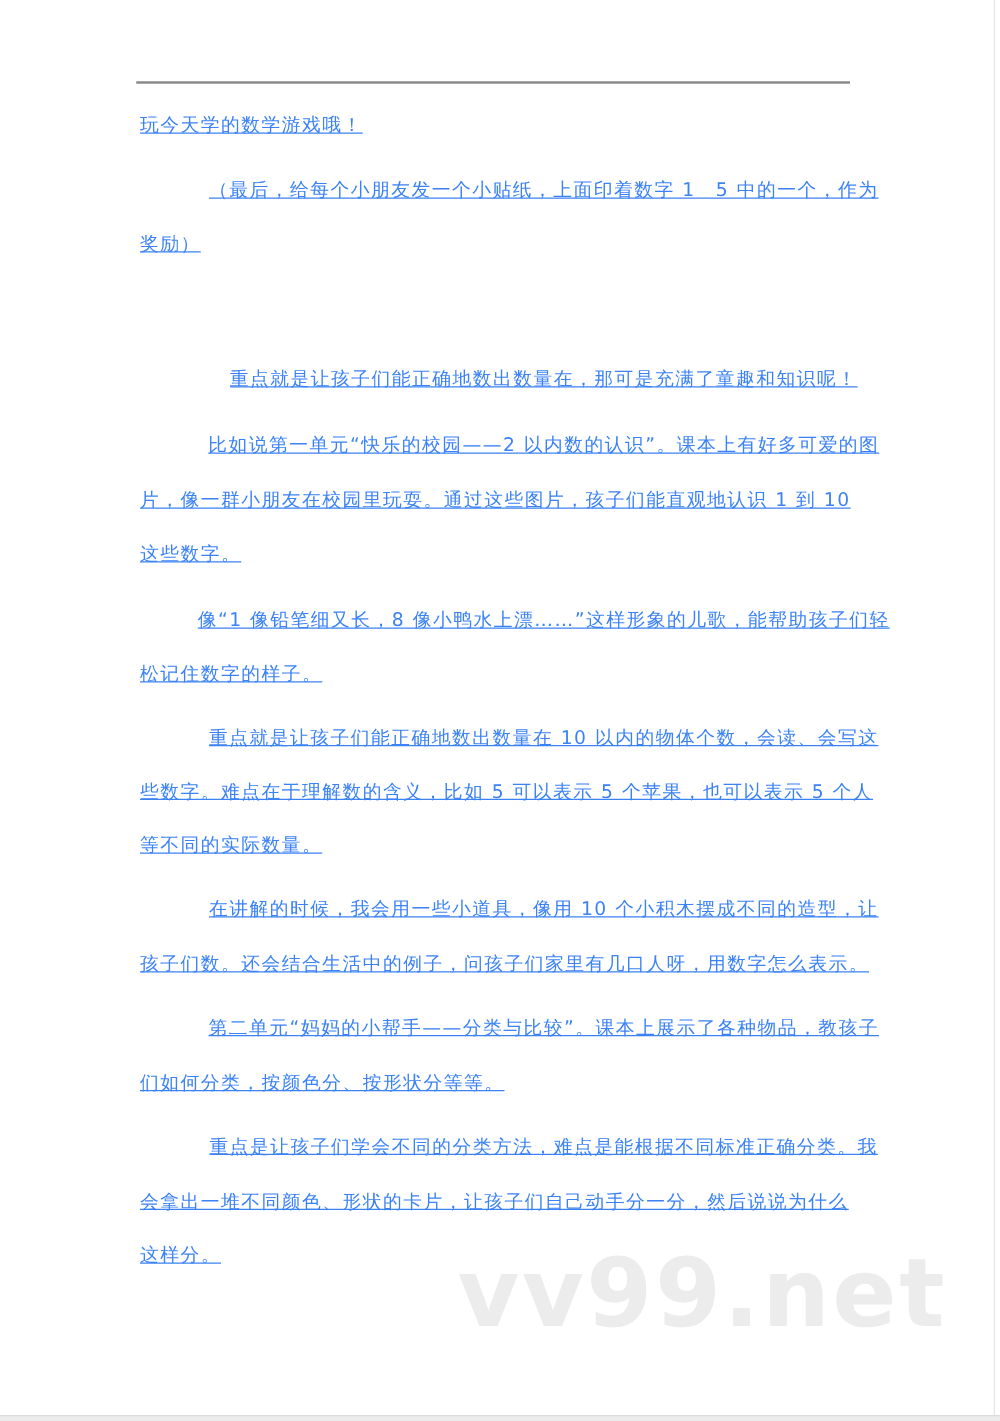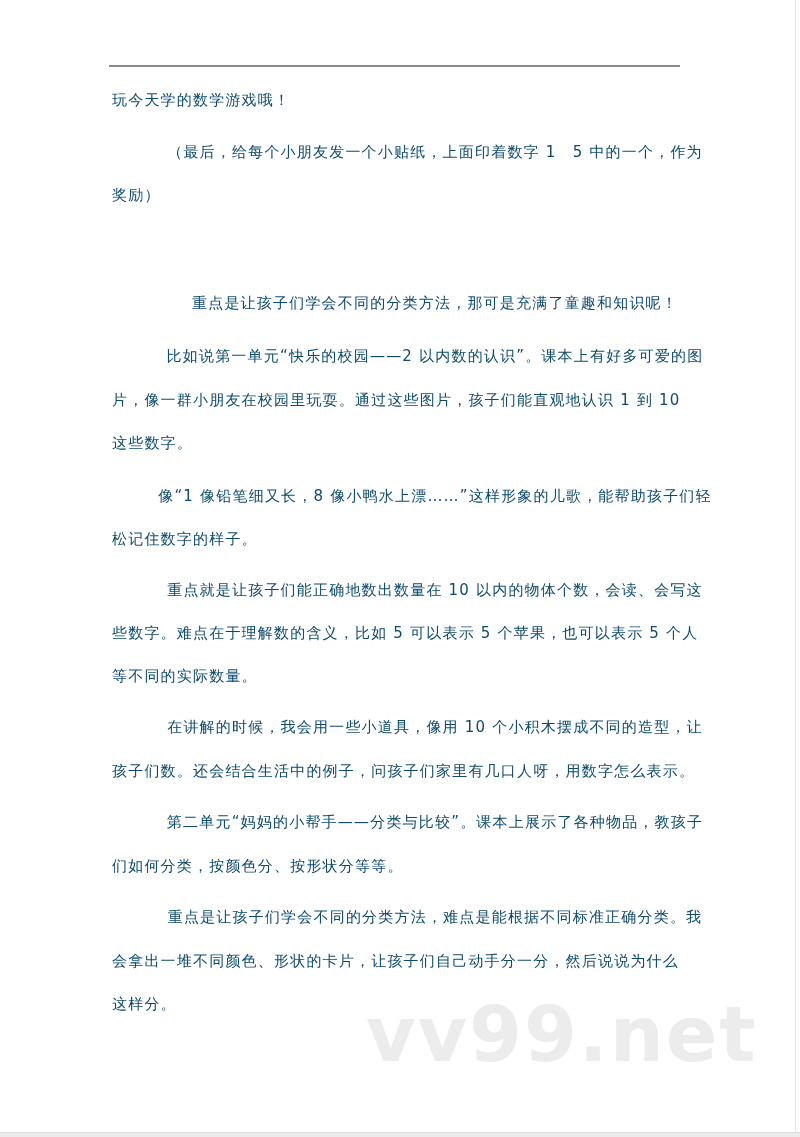--- a/index.html
+++ b/index.html
@@ -42,21 +42,22 @@
       background: #8a8a8a;
     }
     .line {
       position: absolute;
       left: 112px;
       width: 580px;
       font-size: 15px;
       line-height: 20px;
       white-space: nowrap;
       letter-spacing: 1.2px;
-      color: #0c4a6e;
+      color: #3b82f6;
+      text-decoration: underline;
     }
     .line.indent {
       left: 145px;
       text-align: center;
     }
     .watermark {
       position: absolute;
       left: 366px;
       top: 995px;
       font-family: "DejaVu Sans", "Liberation Sans", sans-serif;
@@ -69,21 +70,21 @@
   </style>
 </head>
 <body>
 
 <div class="page">
   <div class="header-rule"></div>
 
   <div class="line" style="top:90px">玩今天学的数学游戏哦！</div>
   <div class="line indent" style="top:142px">（最后，给每个小朋友发一个小贴纸，上面印着数字 1　5 中的一个，作为</div>
   <div class="line" style="top:185px">奖励）</div>
-  <div class="line indent" style="top:293px">重点是让孩子们学会不同的分类方法，那可是充满了童趣和知识呢！</div>
+  <div class="line indent" style="top:293px">重点就是让孩子们能正确地数出数量在，那可是充满了童趣和知识呢！</div>
   <div class="line indent" style="top:346px">比如说第一单元“快乐的校园——2 以内数的认识”。课本上有好多可爱的图</div>
   <div class="line" style="top:390px">片，像一群小朋友在校园里玩耍。通过这些图片，孩子们能直观地认识 1 到 10</div>
   <div class="line" style="top:433px">这些数字。</div>
   <div class="line indent" style="top:486px">像“1 像铅笔细又长，8 像小鸭水上漂……”这样形象的儿歌，能帮助孩子们轻</div>
   <div class="line" style="top:529px">松记住数字的样子。</div>
   <div class="line indent" style="top:580px">重点就是让孩子们能正确地数出数量在 10 以内的物体个数，会读、会写这</div>
   <div class="line" style="top:623px">些数字。难点在于理解数的含义，比如 5 可以表示 5 个苹果，也可以表示 5 个人</div>
   <div class="line" style="top:666px">等不同的实际数量。</div>
   <div class="line indent" style="top:717px">在讲解的时候，我会用一些小道具，像用 10 个小积木摆成不同的造型，让</div>
   <div class="line" style="top:761px">孩子们数。还会结合生活中的例子，问孩子们家里有几口人呀，用数字怎么表示。</div>

